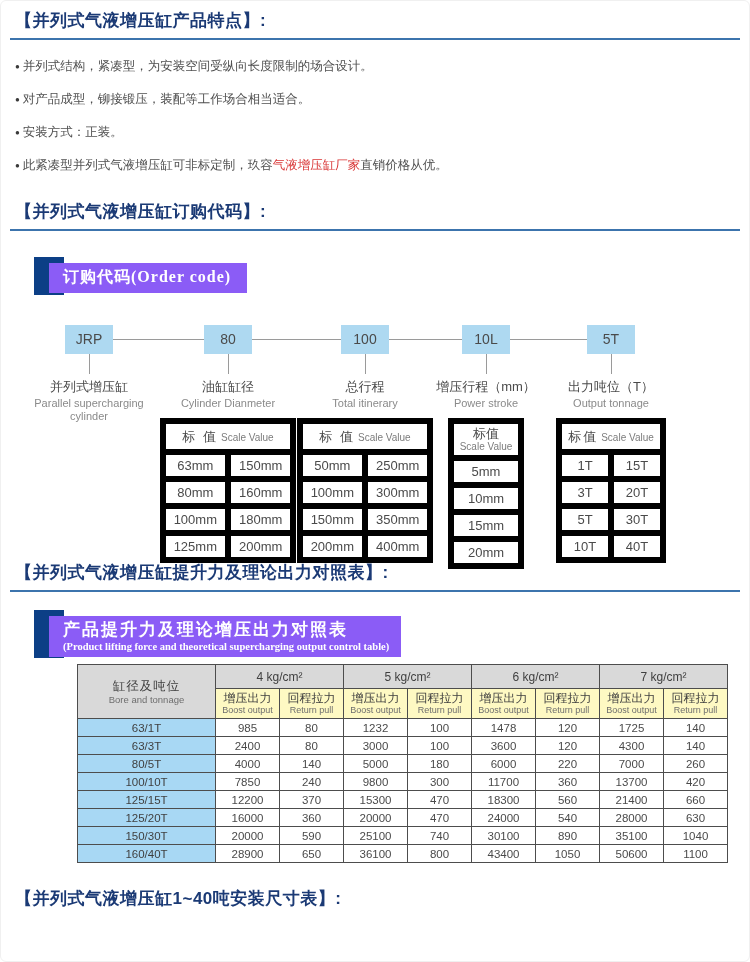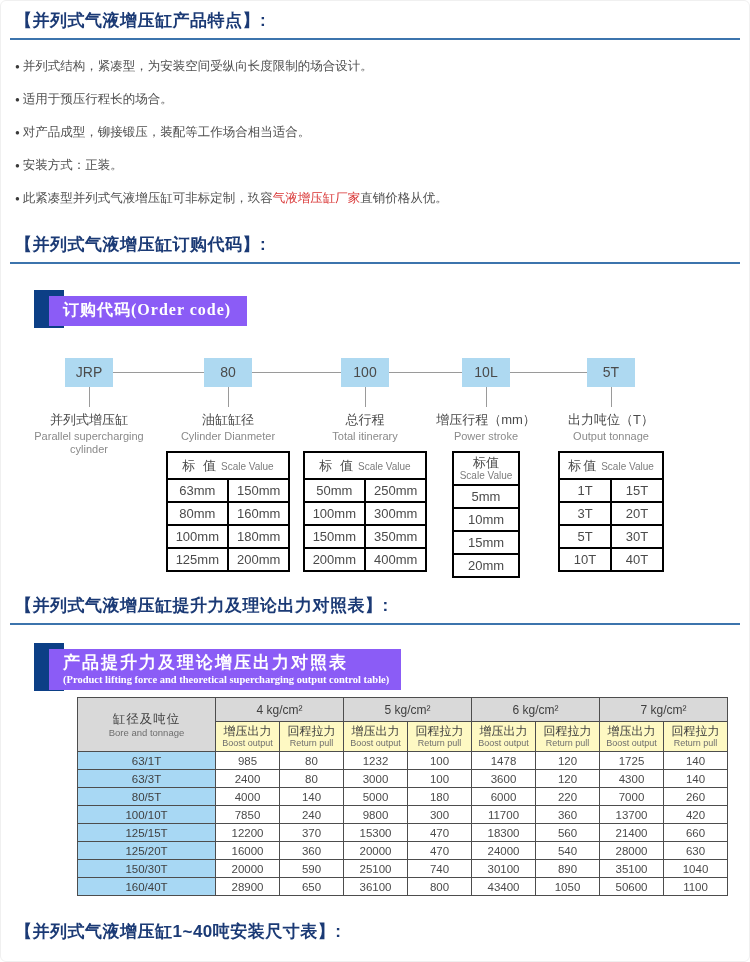--- a/index.html
+++ b/index.html
@@ -95,21 +95,21 @@
   .vline { width: 1px; height: 20px; background: #9a9a9a; }
   .lbl-cn { margin-top: 4px; font-size: 13px; color: #4a4a4a; white-space: nowrap; }
   .lbl-en { margin-top: 1px; font-size: 11px; line-height: 13px; color: #8a8a8a; text-align: center; }
 
   table.scale {
     border-collapse: collapse;
     margin-top: 8px;
     background: #fff;
   }
   table.scale th, table.scale td {
-    border: 2px solid #000000;
+    border: 6px solid #000000;
     text-align: center;
     font-weight: normal;
   }
   table.scale td { font-size: 13px; color: #4a4a4a; padding: 3px 8px; min-width: 52px; height: 23px; }
   table.scale th { padding: 3px 6px; }
   table.scale .h-cn { font-size: 13px; color: #4a4a4a; letter-spacing: 2px; }
   table.scale .h-en { font-size: 10px; color: #7c7c7c; margin-left: 3px; }
   table.scale th .stack-cn { display: block; font-size: 13px; color: #4a4a4a; line-height: 14px; }
   table.scale th .stack-en { display: block; font-size: 10px; color: #7c7c7c; line-height: 11px; }
 
@@ -136,21 +136,20 @@
   .mt16 { margin-top: 16px; }
 </style>
 </head>
 <body>
 
 <div class="sec-heading">【并列式气液增压缸产品特点】:</div>
 <div class="rule"></div>
 
 <ul class="features">
   <li><span class="dot">●</span><span>并列式结构，紧凑型，为安装空间受纵向长度限制的场合设计。</span></li>
-  <li><span class="dot">●</span><span>适用于预压行程长的场合。</span></li>
   <li><span class="dot">●</span><span>对产品成型，铆接锻压，装配等工作场合相当适合。</span></li>
   <li><span class="dot">●</span><span>安装方式：正装。</span></li>
   <li><span class="dot">●</span><span>此紧凑型并列式气液增压缸可非标定制，玖容</span><span class="red-link">气液增压缸厂家</span><span>直销价格从优。</span></li>
 </ul>
 
 <div class="sec-heading">【并列式气液增压缸订购代码】:</div>
 <div class="rule"></div>
 
 <div class="banner">
   <div class="square"></div>

